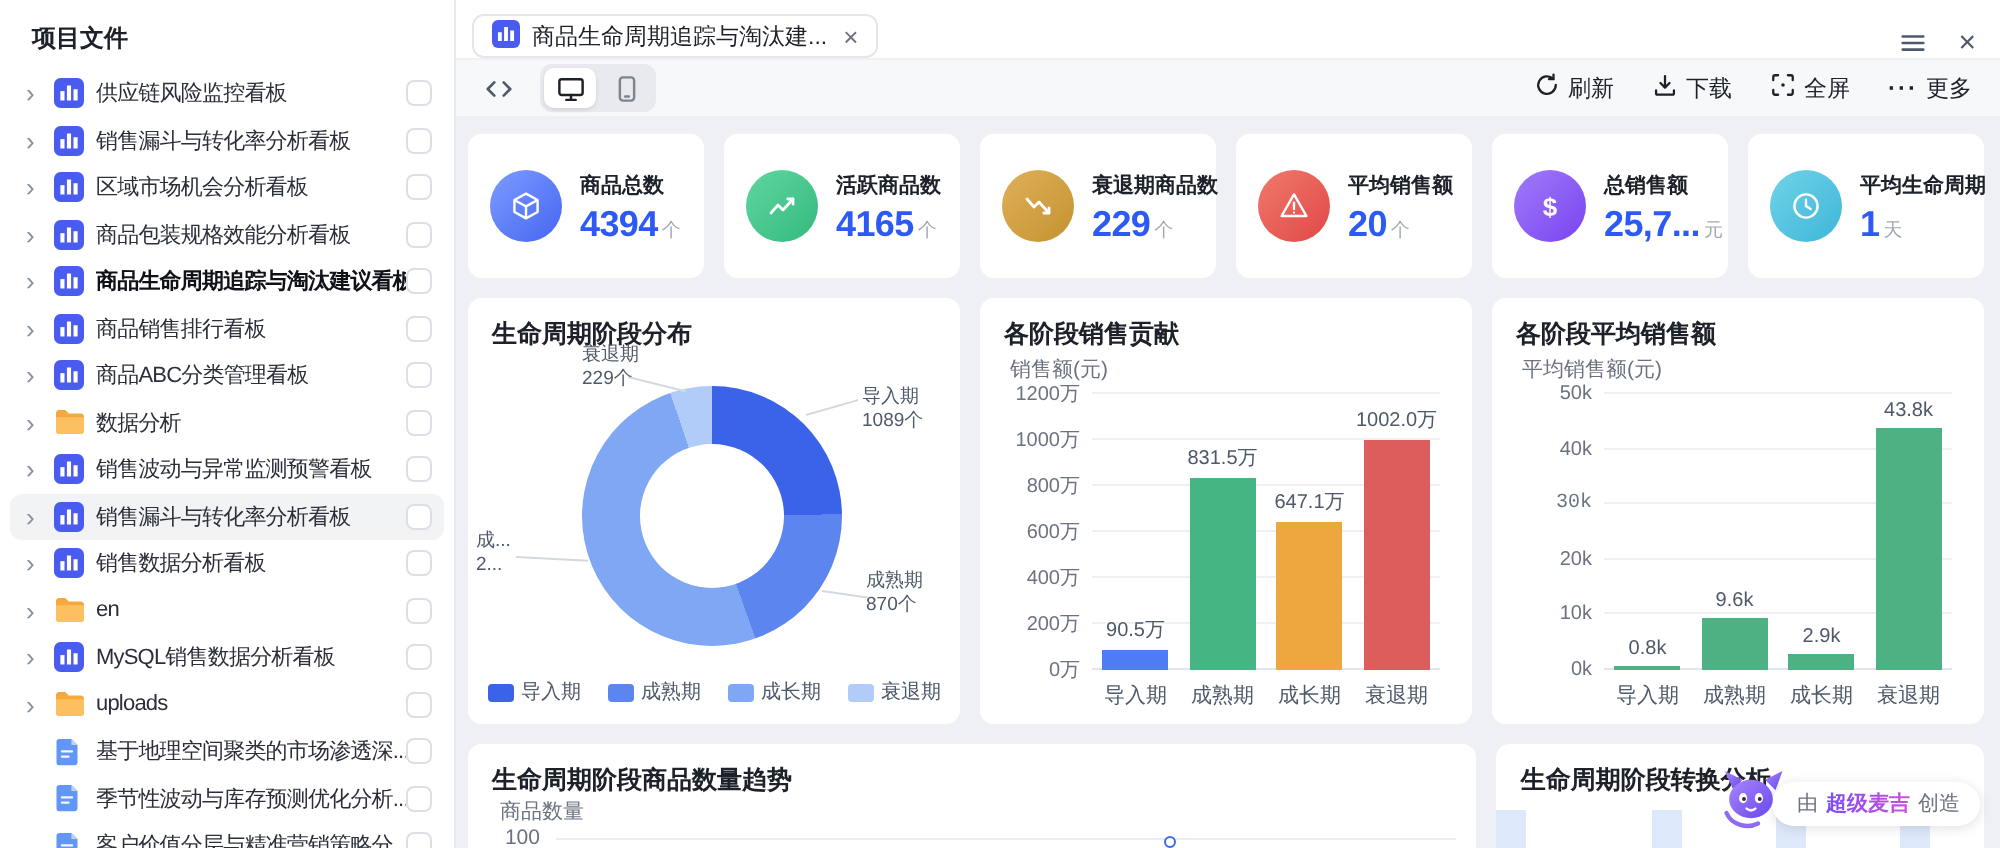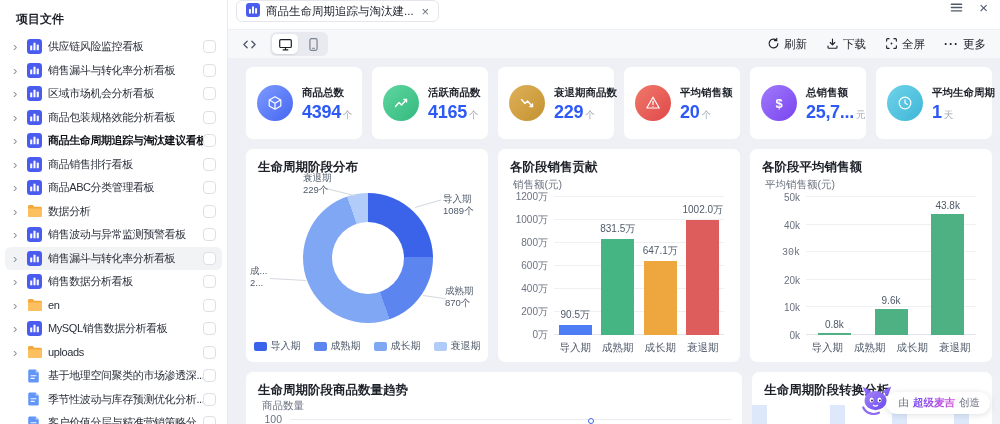--- a/index.html
+++ b/index.html
@@ -17,40 +17,40 @@
   .chev.hidden { visibility:hidden; }
   .ficon { width:21px; flex:none; display:flex; align-items:center; }
   .flabel { flex:1; min-width:0; white-space:nowrap; overflow:hidden; font-size:11px;
     letter-spacing:-0.4px; color:#2a2f3a; }
   .side-row.active .flabel { font-weight:700; color:#101218; }
   .checkbox { width:13px; height:13px; flex:none; border:1px solid #dcdfe6; border-radius:4px; background:#fff; }
 
   
   .main { flex:1; display:flex; flex-direction:column; min-width:0; }
 
-  .tabbar { height:30px; flex:none; display:flex; align-items:flex-start; padding:0 12px 0 8px;
+  .tabbar { height:30px; flex:none; display:flex; align-items:flex-end; padding:0 12px 0 8px;
     background:#fff; border-bottom:1px solid #eef0f3; }
   .tab { display:flex; align-items:center; gap:6px; height:22px; padding:0 9px; border:1px solid #e5e6eb;
     border-radius:6px; background:#fff; font-size:11.5px; color:#1d2129; cursor:pointer; }
   .tab-close { color:#6b7280; font-size:13px; margin-left:2px; cursor:pointer; }
   .tabbar-right { margin-left:auto; display:flex; align-items:center; gap:15px; }
   .winbtn { display:flex; align-items:center; cursor:pointer; color:#4e5969; font-size:15px; line-height:1; }
 
   .toolbar { height:28px; flex:none; display:flex; align-items:center; padding:0 14px 0 8px; background:#f7f8fa; }
   .tool-icon { width:26px; height:22px; display:flex; align-items:center; justify-content:center;
     margin-right:8px; cursor:pointer; }
   .seg { display:flex; background:#e9eaef; border-radius:6px; padding:2px; gap:2px; }
   .seg-item { width:26px; height:20px; display:flex; align-items:center; justify-content:center;
     border-radius:5px; opacity:.7; cursor:pointer; }
   .seg-item.active { background:#fff; box-shadow:0 1px 2px rgba(0,0,0,.1); opacity:1; }
   .toolbar-right { margin-left:auto; display:flex; gap:19px; }
   .tool-btn { display:flex; align-items:center; gap:4px; font-size:11.5px; color:#1d2129; cursor:pointer; }
   .dots { font-weight:700; letter-spacing:1px; color:#1d2129; font-size:12px; }
 
-  .content { position:relative; flex:1; background:#eef0f5; padding:8px 7px 0 17px; overflow:hidden; }
+  .content { position:relative; flex:1; background:#eef0f5; padding:8px 7px 0 5px; overflow:hidden; }
 
   
   .kpi-row { display:flex; gap:8px; height:74px; margin-bottom:8px; }
   .kpi { flex:1; min-width:0; background:#fff; border:1px solid #f0f1f5; border-radius:8px;
     display:flex; align-items:center; padding:0 8px 0 11px; }
   .kpi-ic { width:36px; height:36px; border-radius:50%; flex:none; margin-right:9px;
     display:flex; align-items:center; justify-content:center; color:#fff; font-weight:700; }
   .kpi-body { display:flex; flex-direction:column; gap:3px; min-width:0; }
   .kpi-title { font-size:10.5px; font-weight:600; color:#1d2129; white-space:nowrap; }
   .kpi-val { font-size:18px; font-weight:700; color:#2d5af5; line-height:1; letter-spacing:-0.3px; white-space:nowrap; }
@@ -612,20 +612,25 @@
                     <div class="bar" style="height: 1.6%; background: rgb(78, 177, 132);">
                       <span class="vlabel">0.8k</span>
                     </div>
                   </div>
                   <div class="bcol">
                     <div class="bar" style="height: 19.2%; background: rgb(78, 177, 132);">
                       <span class="vlabel">9.6k</span>
                     </div>
                   </div>
                   <div class="bcol">
+                    <div class="bar" style="height: 5.8%; background: rgb(78, 177, 132);">
+                      <span class="vlabel">2.9k</span>
+                    </div>
+                  </div>
+                  <div class="bcol">
                     <div class="bar" style="height: 87.6%; background: rgb(78, 177, 132);">
                       <span class="vlabel">43.8k</span>
                     </div>
                   </div>
                 </div>
               </div>
               <div class="cats">
                 <span class="cat">导入期</span>
                 <span class="cat">成熟期</span>
                 <span class="cat">成长期</span>

